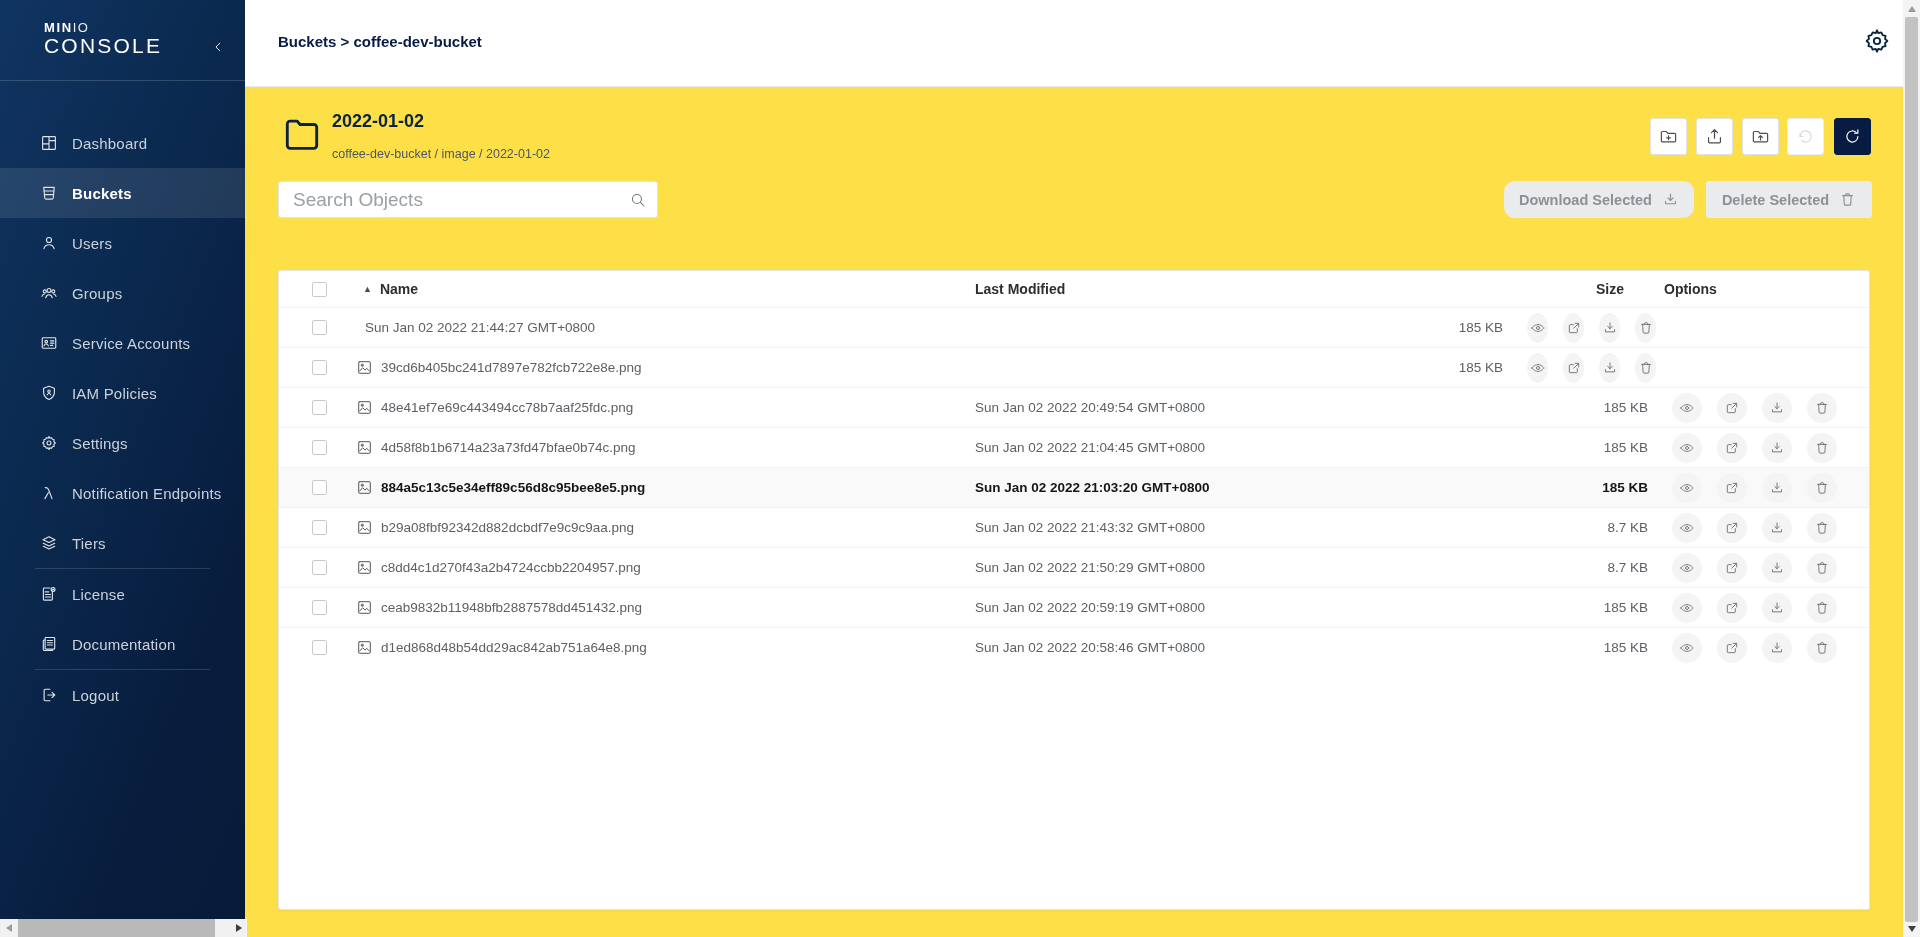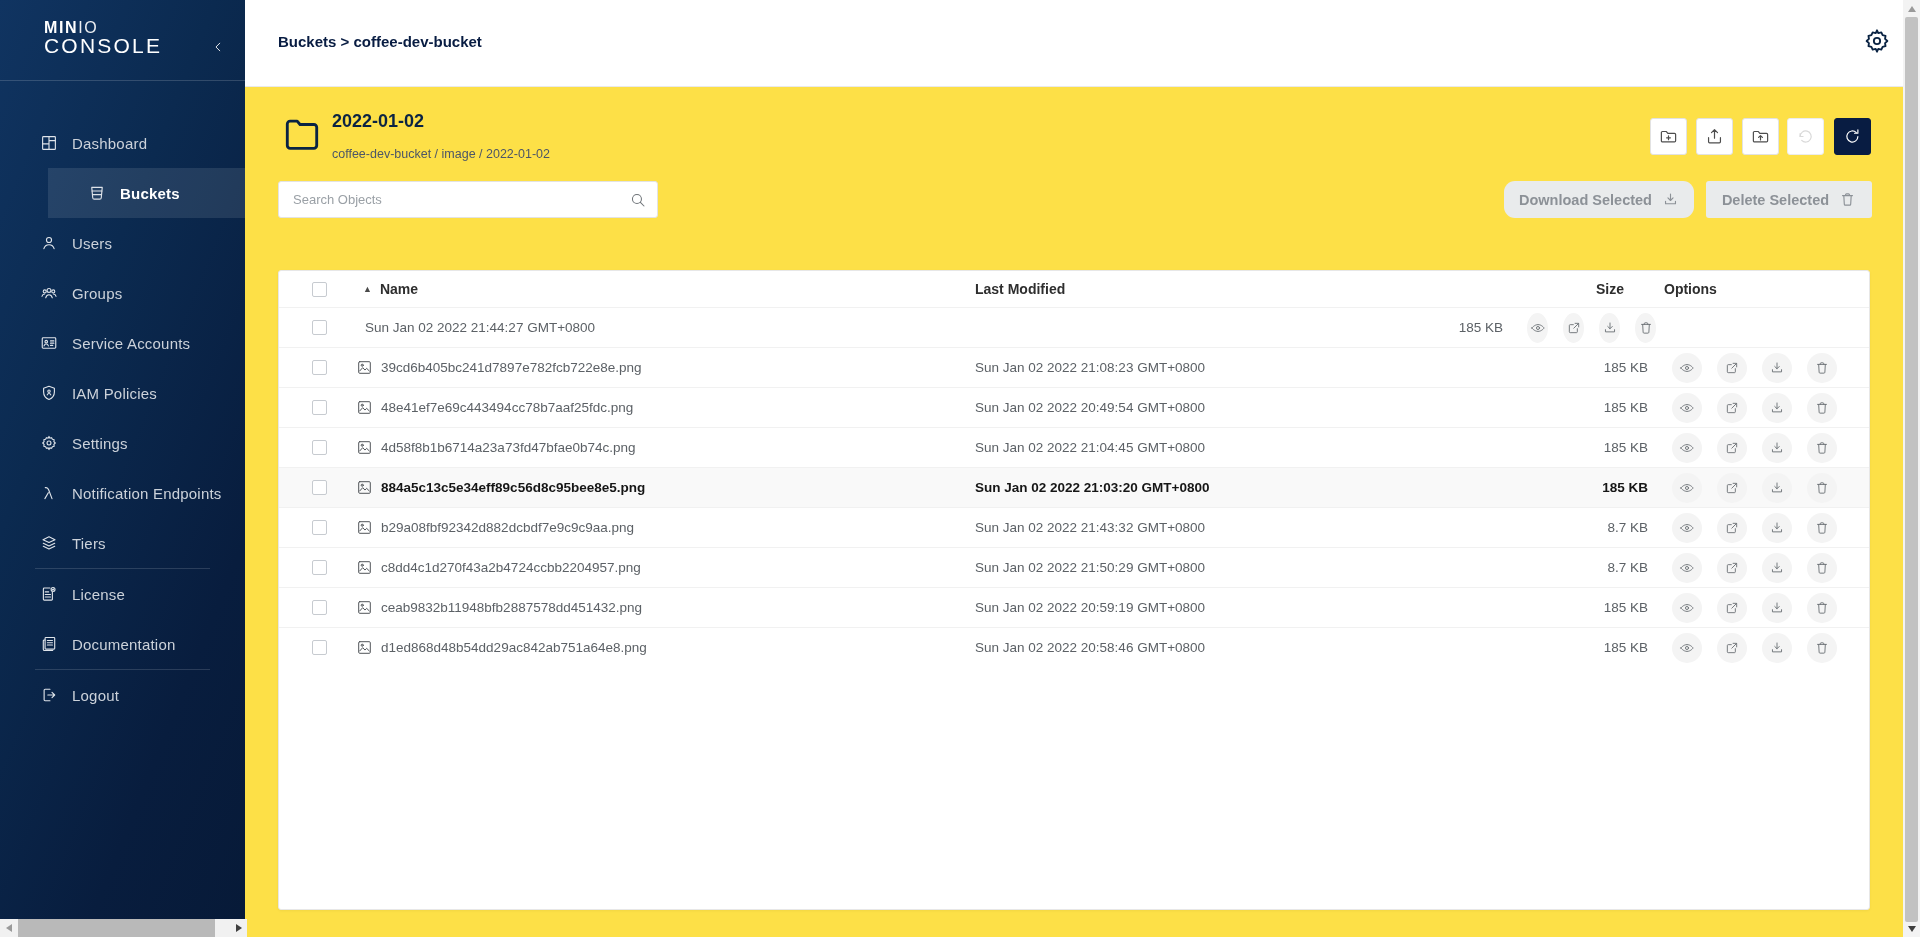--- a/index.html
+++ b/index.html
@@ -4,30 +4,30 @@
 <style>
   * { margin:0; padding:0; box-sizing:border-box; }
   html,body { width:1920px; height:937px; overflow:hidden; }
   body { font-family:"Liberation Sans", sans-serif; background:#fff; }
   .screen { position:relative; width:1920px; height:937px; background:#fff; overflow:hidden; }
 
   
   .sidebar { position:absolute; left:0; top:0; width:245px; height:919px;
     background:linear-gradient(112deg,#103461 0%,#0b2a50 35%,#081d3e 75%,#071a38 100%); }
   .brand { position:absolute; left:44px; top:21px; color:#fff; }
-  .brand-top { font-size:16px; letter-spacing:1.6px; line-height:13px; }
+  .brand-top { font-size:13px; letter-spacing:1.6px; line-height:13px; }
   .brand-top .b-bold { font-weight:700; }
   .brand-top .b-light { font-weight:300; opacity:.92; }
   .brand-bottom { font-size:21px; font-weight:300; letter-spacing:2.2px; color:#fff; }
   .collapse-btn { position:absolute; top:38px; right:16px; width:18px; height:18px; background:none; border:none; color:#fff; cursor:pointer; }
   .collapse-btn svg { width:14px; height:14px; }
   .side-divider { position:absolute; left:0; top:80px; width:100%; height:1px; background:rgba(255,255,255,.16); }
   .menu { position:absolute; left:0; top:81px; width:100%; padding-top:37px; }
   .menu-item { height:50px; display:flex; align-items:center; padding-left:40px; cursor:pointer; color:#ccd2da; }
-  .menu-item.active { background:rgba(255,255,255,.10); color:#fff;margin-left:48px; }
+  .menu-item.active { background:rgba(255,255,255,.10); color:#fff; }
   .menu-item.active .mi-label { font-weight:700; color:#fff; }
   .mi-icon { width:18px; height:18px; flex:0 0 18px; margin-right:14px; color:#dfe4ea; }
   .mi-icon svg { width:18px; height:18px; }
   .mi-label { font-size:15px; letter-spacing:.2px; }
   .menu-divider { height:1px; background:rgba(255,255,255,.14); margin:0 35px; }
 
   svg { display:block; fill:none; stroke:currentColor; stroke-width:1.5; stroke-linecap:round; stroke-linejoin:round; }
 
   
   .hscroll { position:absolute; left:0; top:919px; width:247px; height:18px; background:#f1f1f1; }
@@ -54,21 +54,21 @@
   .folder-ic svg { width:36px; height:33px; stroke-width:1.9; }
   .page-title { position:absolute; left:87px; top:111px; font-size:18px; font-weight:700; color:#0a2343; }
   .page-path { position:absolute; left:87px; top:147px; font-size:12.5px; color:#4c5667; }
 
   .tb-btn { position:absolute; top:118px; width:37px; height:37px; border:1px solid #e2e2e2; border-radius:3px; background:#fff; color:#4d4d4d; display:flex; align-items:center; justify-content:center; cursor:pointer; }
   .tb-btn svg { width:19px; height:19px; }
   .tb-btn.disabled { color:#d9d9d9; border-color:#ececec; cursor:default; }
   .tb-btn.primary { background:#081c42; border-color:#081c42; color:#fff; }
 
   .search-box { position:absolute; left:33px; top:181px; width:380px; height:37px; border:1px solid #e3e3e3; border-radius:3px; background:#fff; }
-  .search-box input { position:absolute; left:0; top:0; width:100%; height:100%; border:none; outline:none; background:transparent; padding:0 38px 0 14px; font-family:"Liberation Sans",sans-serif; font-size:13px; color:#333; }
+  .search-box input { position:absolute; left:0; top:0; width:100%; height:100%; border:none; outline:none; background:transparent; padding:0 38px 0 14px; font-family:"Liberation Sans",sans-serif; font-size:19px; color:#333; }
   .search-box input::placeholder { color:#9aa0a6; }
   .search-ic { position:absolute; right:10px; top:9px; width:18px; height:18px; color:#6f7479; pointer-events:none; }
   .search-ic svg { width:18px; height:18px; stroke-width:1.4; }
 
   .bulk-btn { position:absolute; top:181px; height:37px; border:none; border-radius:3px; background:#e9ebec; color:#8c9197; font-family:"Liberation Sans",sans-serif; font-size:14.5px; font-weight:600; display:flex; align-items:center; justify-content:center; gap:10px; cursor:pointer; }
   .bulk-btn svg { width:17px; height:17px; stroke-width:1.6; }
   .bulk-download { left:1259px; width:190px;border-radius:11px; }
   .bulk-delete { left:1461px; width:166px; }
 
   
@@ -380,21 +380,20 @@
       <div class="c-name">
         <span class="file-ic">
                 <svg viewBox="0 0 24 24">
                   <rect x="3.8" y="3.8" width="16.4" height="16.4" rx="1.5"></rect>
                   <circle cx="8.8" cy="8.8" r="1.5"></circle>
                   <path d="M5.3 16.8l4.2-4.6 3.2 3.4 2.3-2.4 3.7 3.6"></path>
                 </svg>
               </span>
         <span class="nm">39cd6b405bc241d7897e782fcb722e8e.png</span>
       </div>
-      <div class="c-mod">Sun Jan 02 2022 21:08:23 GMT+0800</div>
       <div class="c-size">185 KB</div>
       <div class="c-opts">
         <button class="opt-btn">
                 <span>
                   <svg viewBox="0 0 24 24">
                     <path d="M2.8 12S6.5 6.9 12 6.9 21.2 12 21.2 12 17.5 17.1 12 17.1 2.8 12 2.8 12Z"></path>
                     <circle cx="12" cy="12" r="2.3"></circle>
                   </svg>
                 </span>
               </button>

